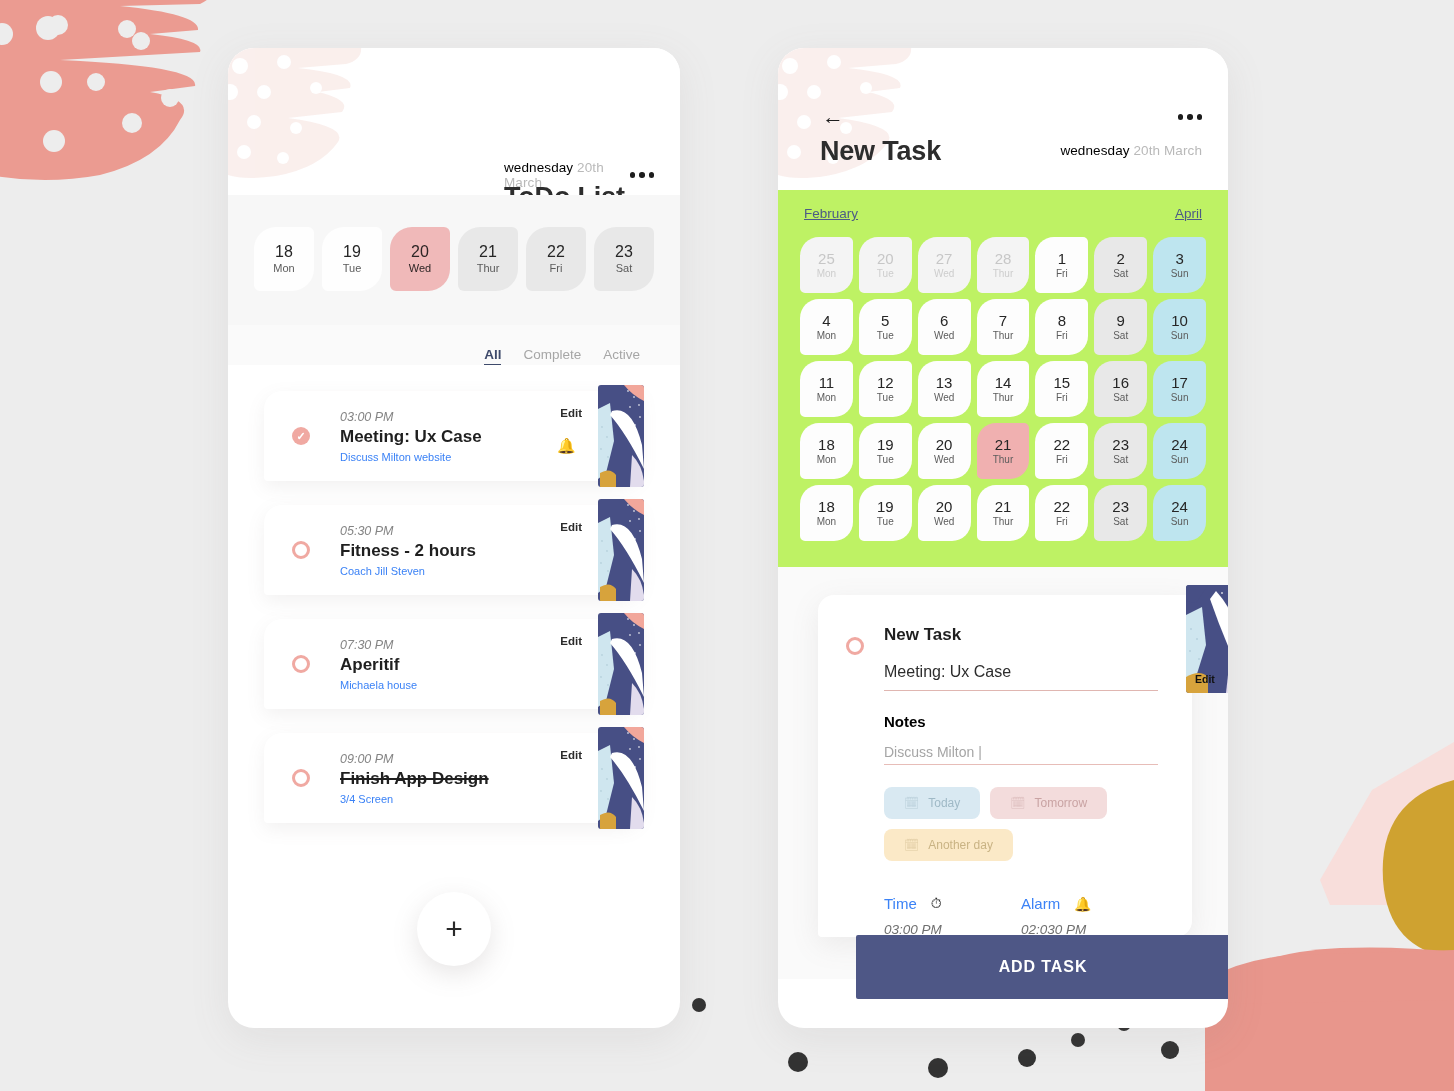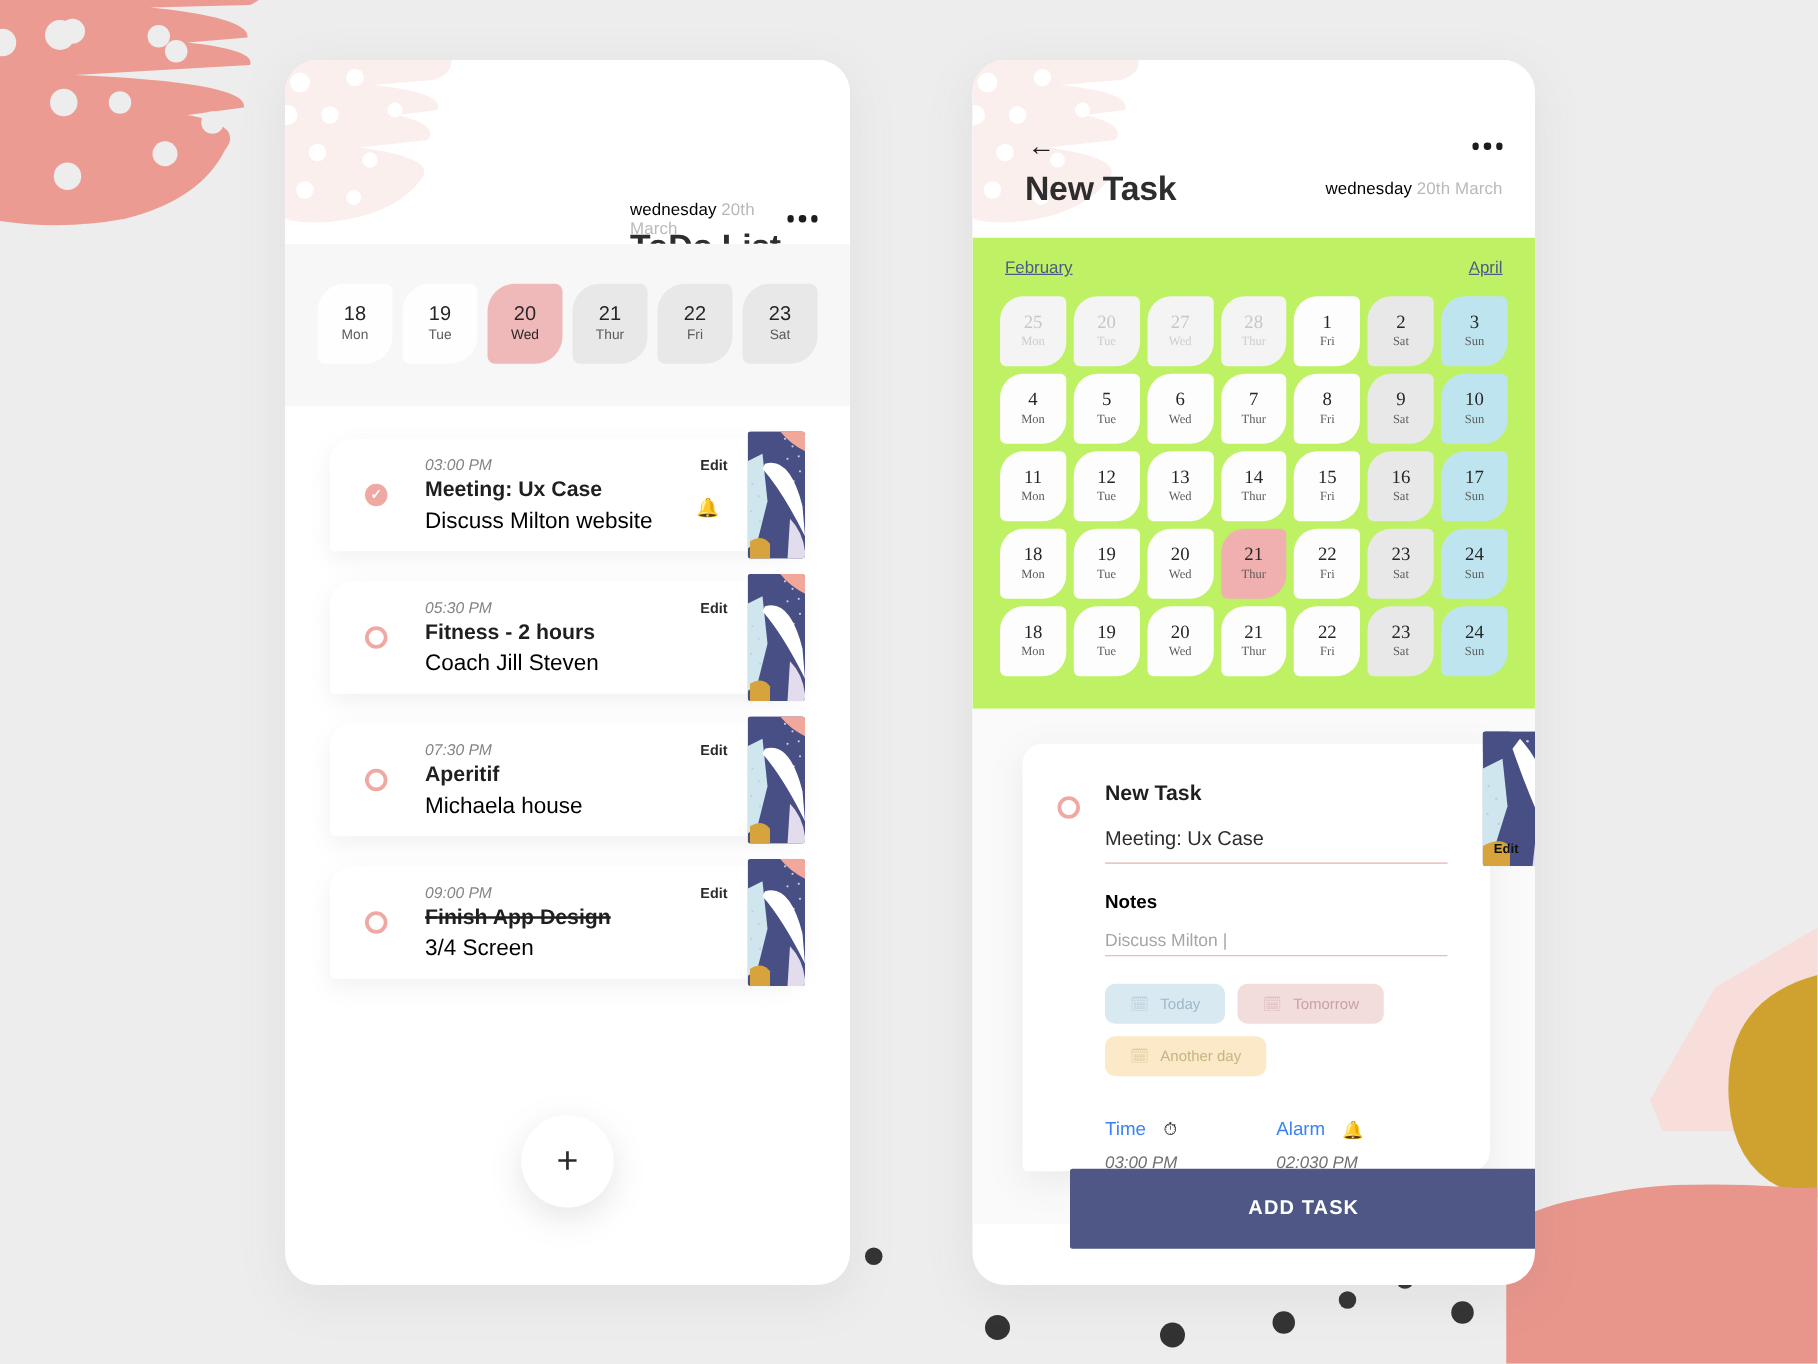--- a/index.html
+++ b/index.html
@@ -77,40 +77,40 @@
     display: flex; align-items: center;
   }
   .task-radio { position: absolute; left: 28px; top: 50%; transform: translateY(-50%); width: 18px; height: 18px; border-radius: 50%; cursor: pointer; }
   .task-radio.open { border: 3px solid #f0a9a2; background: #fff; }
   .task-radio.done { background: #f0a9a2; display: flex; align-items: center; justify-content: center; }
   .task-radio.done::after { content: "✓"; color: #fff; font-size: 11px; line-height: 1; font-weight: bold; }
   .task-body { margin-left: 76px; }
   .t-time { font-size: 12.5px; font-style: italic; color: #848484; }
   .t-title { font-size: 17px; font-weight: bold; color: #1f1f1f; margin-top: 3px; }
   .t-title.struck { text-decoration: line-through; text-decoration-thickness: 2px; }
-  .t-sub { font-size: 18px; color: #000000; margin-top: 4px; }
+  .t-sub { font-size: 11px; color: #3b82f6; margin-top: 4px; }
   .t-edit { position: absolute; right: 58px; top: 16px; font-size: 11.5px; font-weight: bold; color: #2b2b2b; cursor: pointer; }
   .t-bell { position: absolute; right: 64px; top: 46px; font-size: 15px; color: #111; }
   .t-thumb { position: absolute; right: -4px; top: -6px; width: 46px; height: 102px; border-radius: 3px; overflow: hidden; }
   .t-thumb svg { display: block; }
 
   
   .fab {
     position: absolute; left: 50%; transform: translateX(-50%); bottom: 62px;
     width: 74px; height: 74px; border-radius: 50%; background: #fff;
     box-shadow: 0 8px 26px rgba(120,110,110,.18);
     display: flex; align-items: center; justify-content: center;
     font-size: 30px; color: #2a2a2a; cursor: pointer; line-height: 1; font-weight: 300;
   }
 
   
   .cal-wrap { background: #bef264; padding: 16px 22px 26px 22px; }
   .cal-nav { display: flex; justify-content: space-between; margin-bottom: 16px; padding: 0 4px; }
   .cal-nav a { font-size: 13.5px; color: #4d5b85; text-decoration: underline; cursor: pointer; }
-  .cal-grid { display: grid; grid-template-columns: repeat(7, 1fr); gap: 6px; font-family: Liberation Serif, serif; }
+  .cal-grid { display: grid; grid-template-columns: repeat(7, 1fr); gap: 6px; }
   .cal-cell {
     height: 56px; border-radius: 19px 5px 19px 5px;
     display: flex; flex-direction: column; align-items: center; justify-content: center; gap: 1px;
     cursor: pointer;
   }
   .cal-cell .cn { font-size: 15px; color: #262626; line-height: 1.05; }
   .cal-cell .cl { font-size: 10px; color: #5c5c5c; }
   .cal-cell.white { background: #fdfdfd; }
   .cal-cell.muted { background: #f4f4f4; }
   .cal-cell.muted .cn { color: #c7c7c7; }
@@ -277,20 +277,25 @@
             <div class="dnum2">22</div>
        <div class="dlab">Fri</div>
           </div>
           <div class="daypill gray">
             <div class="dnum2">23</div>
        <div class="dlab">Sat</div>
           </div>
         </div>
     </div>
 
+    <div class="filters" id="left-filters">
+        <div class="filter active">All</div>
+        <div class="filter">Complete</div>
+        <div class="filter">Active</div>
+      </div>
 
     <div class="tasklist" id="left-tasklist">
         <div class="task-card">
           <div class="task-radio done"></div>
        <div class="task-body">
          <div class="t-time">03:00 PM</div>
          <div class="t-title">Meeting: Ux Case</div>
          <div class="t-sub">Discuss Milton website</div>
        </div>
        <div class="t-edit">Edit</div>

